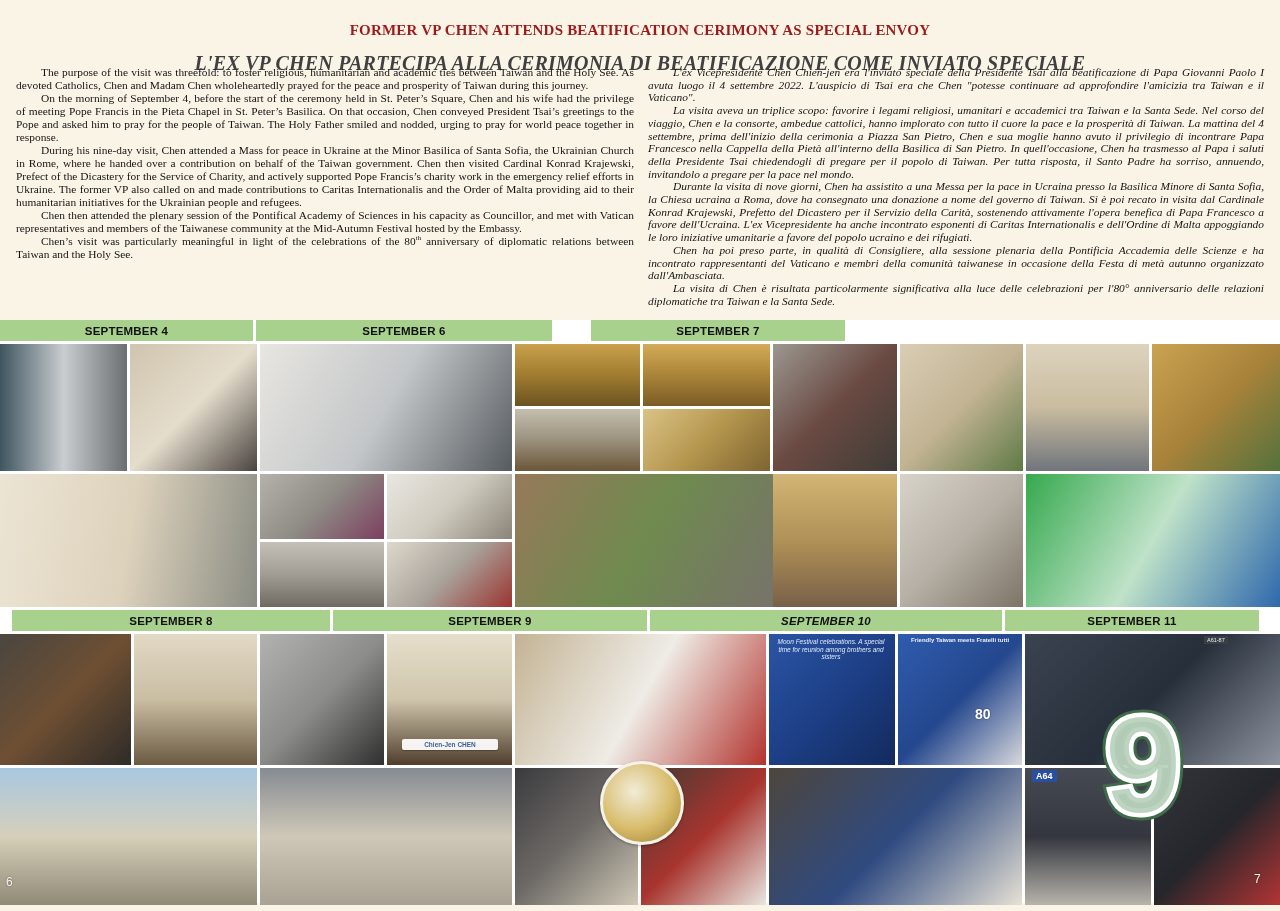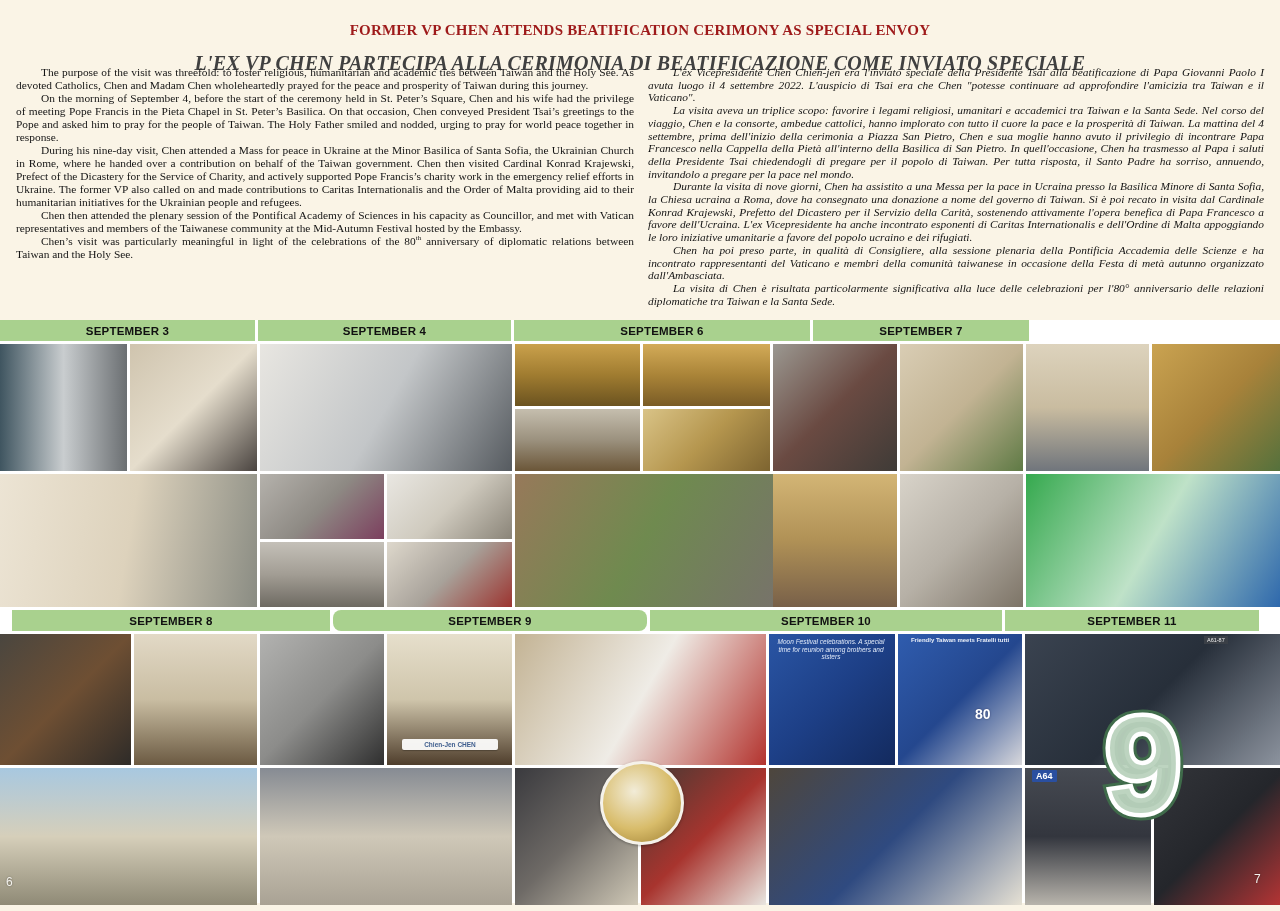--- a/index.html
+++ b/index.html
@@ -119,29 +119,28 @@
       <div class="photo" style="left: 1025px; top: 314px; width: 255px; height: 131px; background: linear-gradient(135deg, rgb(58, 67, 80), rgb(39, 47, 58), rgb(140, 147, 158));"></div>
       <div class="photo" style="left: 0px; top: 448px; width: 257px; height: 137px; background: linear-gradient(rgb(168, 200, 224), rgb(214, 207, 186), rgb(143, 138, 118));"></div>
       <div class="photo" style="left: 260px; top: 448px; width: 252px; height: 137px; background: linear-gradient(rgb(134, 139, 147), rgb(207, 200, 184), rgb(169, 162, 148));"></div>
       <div class="photo" style="left: 515px; top: 448px; width: 123px; height: 137px; background: linear-gradient(135deg, rgb(58, 58, 62), rgb(110, 106, 102), rgb(207, 200, 182));"></div>
       <div class="photo" style="left: 641px; top: 448px; width: 125px; height: 137px; background: linear-gradient(135deg, rgb(67, 58, 52), rgb(168, 52, 46), rgb(232, 230, 224));"></div>
       <div class="photo" style="left: 769px; top: 448px; width: 253px; height: 137px; background: linear-gradient(135deg, rgb(78, 70, 60), rgb(47, 74, 128), rgb(230, 225, 212));"></div>
       <div class="photo" style="left: 1025px; top: 448px; width: 126px; height: 137px; background: linear-gradient(rgb(70, 74, 82), rgb(51, 54, 62), rgb(184, 180, 172));"></div>
       <div class="photo" style="left: 1154px; top: 448px; width: 126px; height: 137px; background: linear-gradient(135deg, rgb(51, 53, 58), rgb(36, 38, 43), rgb(179, 52, 52));"></div>
     </div>
   <div class="hdr hdr1">
-      <div class="hcell" style="width: 255px;">SEPTEMBER 3</div>
       <div class="hcell" style="width: 253px;">SEPTEMBER 4</div>
       <div class="hcell" style="width: 296px;">SEPTEMBER 6</div>
-      <div class="hcell" style="width: 216px;">SEPTEMBER 7</div>
+      <div class="hcell" style="width: 254px; margin-left: 36px;">SEPTEMBER 7</div>
     </div>
   <div class="hdr hdr2">
       <div class="hcell" style="width: 318px;">SEPTEMBER 8</div>
-      <div class="hcell" style="width: 314px; border-radius: 8px;">SEPTEMBER 9</div>
-      <div class="hcell" style="width: 352px;">SEPTEMBER 10</div>
+      <div class="hcell" style="width: 314px;">SEPTEMBER 9</div>
+      <div class="hcell" style="width: 352px; font-style: italic;">SEPTEMBER 10</div>
       <div class="hcell" style="width: 254px;">SEPTEMBER 11</div>
     </div>
 
   <span class="ovl moon-caption">Moon Festival celebrations. A special time for reunion among brothers and sisters</span>
   <span class="ovl fratelli-caption">Friendly Taiwan meets Fratelli tutti</span>
   <span class="ovl eighty">80</span>
   <span class="ovl nameplate">Chien-Jen CHEN</span>
   <span class="ovl gate-sign">A64</span>
   <span class="ovl board-sign">A61-87</span>
   <span class="ovl medal"></span>

